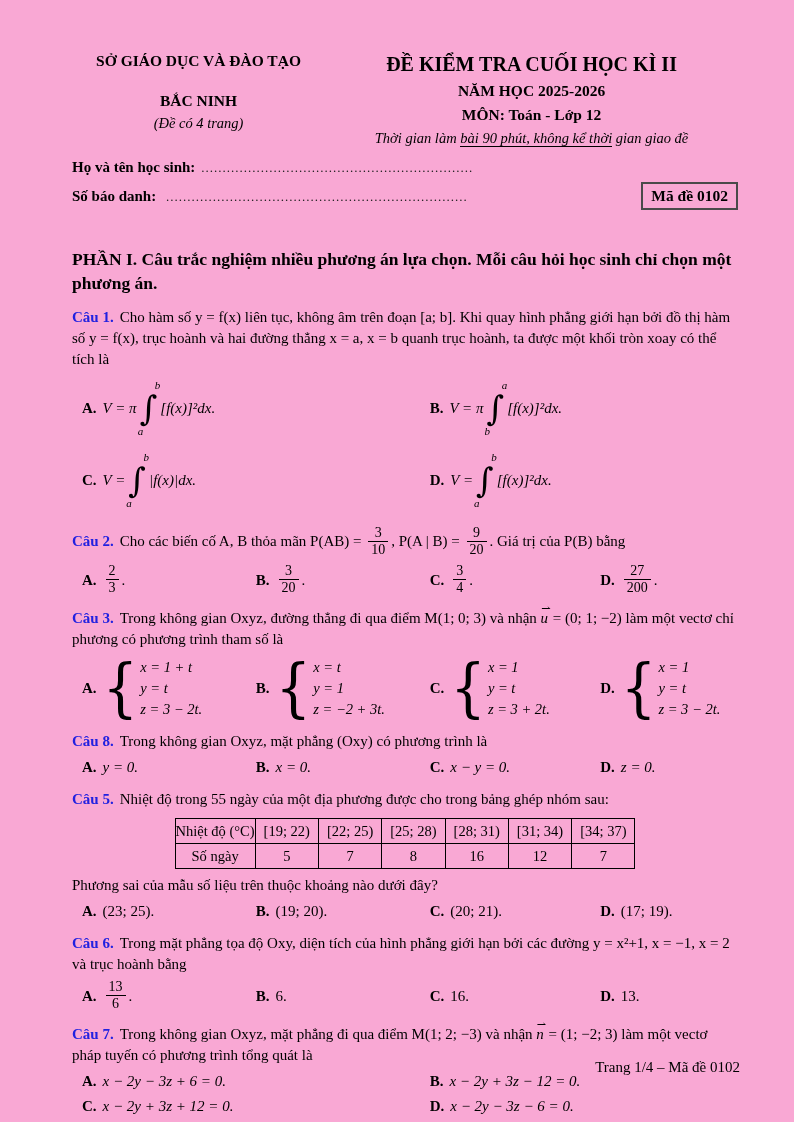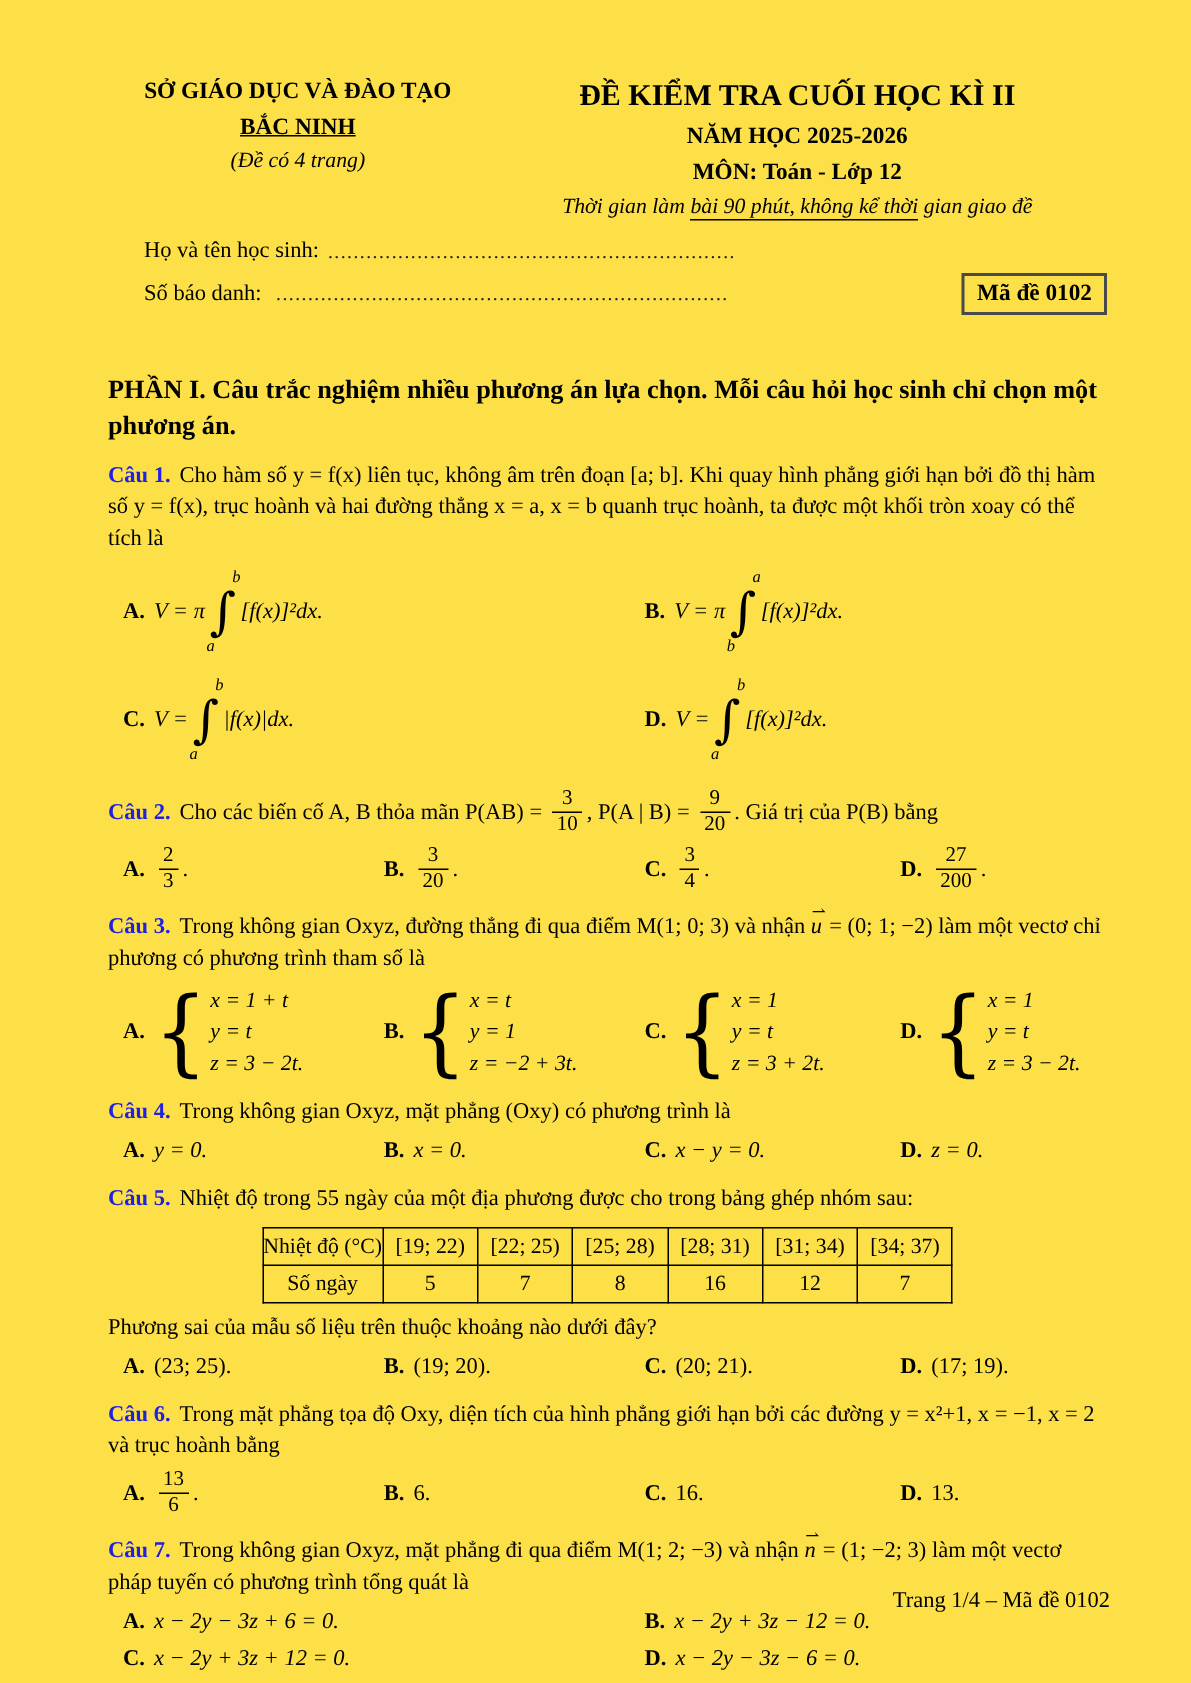--- a/index.html
+++ b/index.html
@@ -1,35 +1,35 @@
 <!DOCTYPE html>
 <html lang="vi" style="--accent: #2121e0;"><head>
 <meta charset="utf-8">
 <style>
   html,body{margin:0;padding:0;background:#888;}
   .page{
-    width:794px;height:1122px;background:#fde047;margin:0 auto;position:relative;
+    width:794px;height:1122px;background:#f9a8d4;margin:0 auto;position:relative;
     font-family:"Liberation Serif","DejaVu Serif",serif;color:#000;
     box-sizing:border-box;padding:50px 56px 0 72px;overflow:hidden;
     font-size:15px;line-height:1.4;
   }
   
   .hdr{display:flex;}
   .hdr-left{width:38%;text-align:center;}
   .hdr-right{width:62%;text-align:center;}
   .hl1{font-weight:bold;font-size:15.5px;}
-  .hl2{font-weight:bold;font-size:15.5px;text-decoration:underline;margin-top:2px;}
+  .hl2{font-weight:bold;font-size:15.5px;margin-top:18px;}
   .hl3{font-style:italic;font-size:14.5px;margin-top:2px;}
   .hr1{font-weight:bold;font-size:20px;}
   .hr2{font-weight:bold;font-size:15.5px;margin-top:2px;}
   .hr3{font-weight:bold;font-size:15.5px;margin-top:2px;}
   .hr4{font-style:italic;font-size:14.5px;margin-top:3px;white-space:nowrap;}
   .uline{border-bottom:1px solid #000;}
   .stud-row{display:flex;align-items:flex-end;margin-top:8px;}
-  .stud-label{font-weight:normal;white-space:nowrap;margin-left:24px;}
+  .stud-label{font-weight:bold;white-space:nowrap;}
   .dots{color:#222;letter-spacing:1px;font-size:13px;padding-left:6px;}
   .row2{display:flex;justify-content:space-between;align-items:center;margin-top:4px;}
   .code-box{border:2px solid #4a4a4a;padding:1px 8px 2px 8px;font-weight:bold;font-size:15.5px;}
   
   .part-title{font-weight:bold;font-size:17.5px;line-height:1.35;margin-top:38px;}
   
   .q{margin-top:11px;}
   .qlabel{color:var(--accent,#2121e0);font-weight:bold;margin-right:6px;}
   .qtext{display:inline;}
   .mi{font-style:italic;}
@@ -238,21 +238,21 @@
               <span>x = 1</span>
               <span>y = t</span>
               <span>z = 3 − 2t.</span>
             </span>
           </span>
       </div>
     </div>
   </div>
 
   <div class="q">
-    <span class="qlabel">Câu 4.</span><span>Trong không gian Oxyz, mặt phẳng (Oxy) có phương trình là</span>
+    <span class="qlabel">Câu 8.</span><span>Trong không gian Oxyz, mặt phẳng (Oxy) có phương trình là</span>
     <div class="opts4">
       <div class="opt">
           <span class="olabel">A.</span>
           <span class="mi">y = 0.</span>
         </div>
       <div class="opt">
           <span class="olabel">B.</span>
           <span class="mi">x = 0.</span>
         </div>
       <div class="opt">

